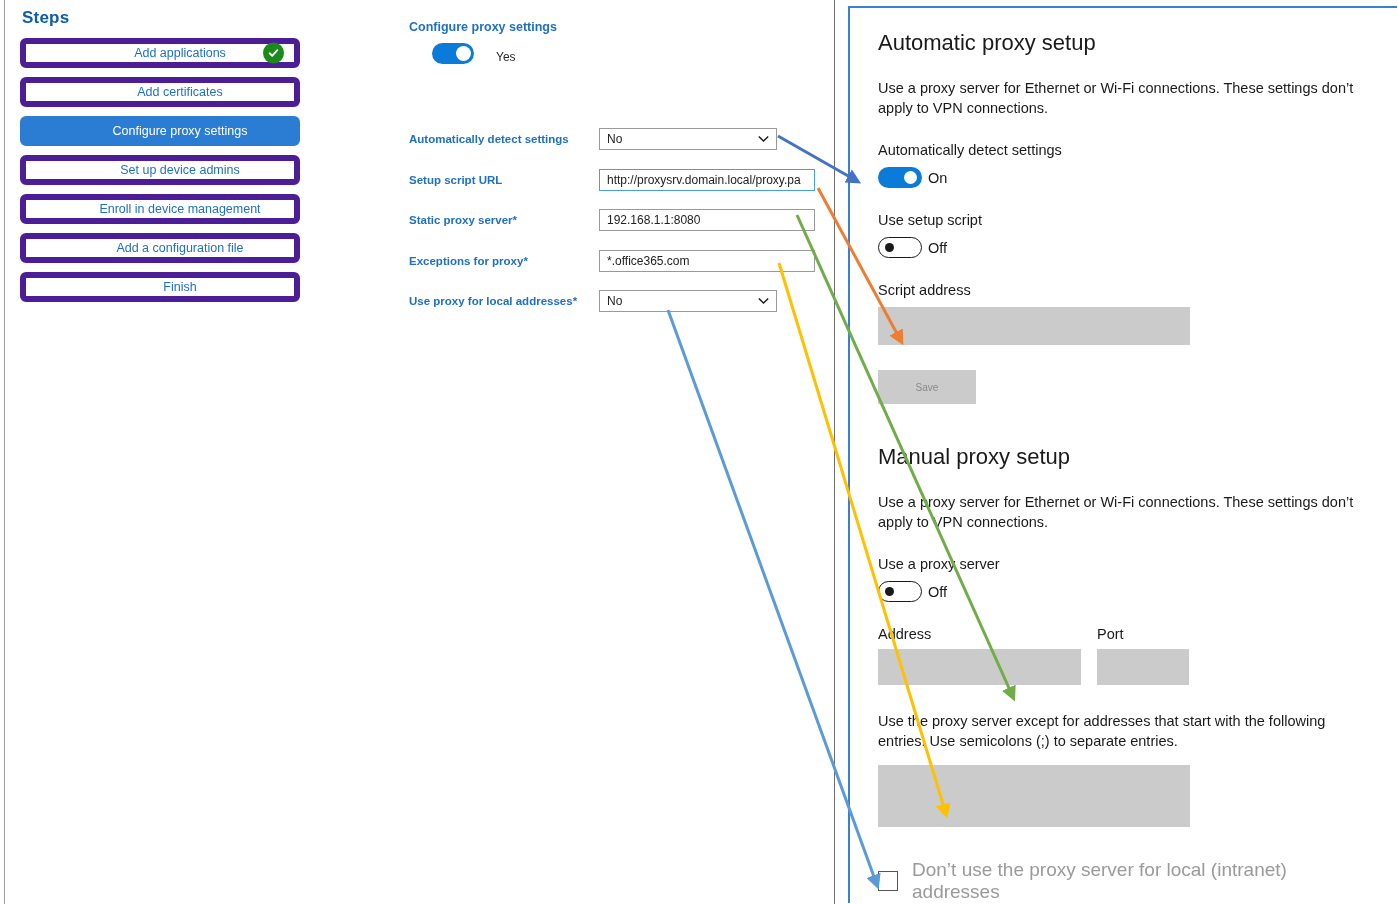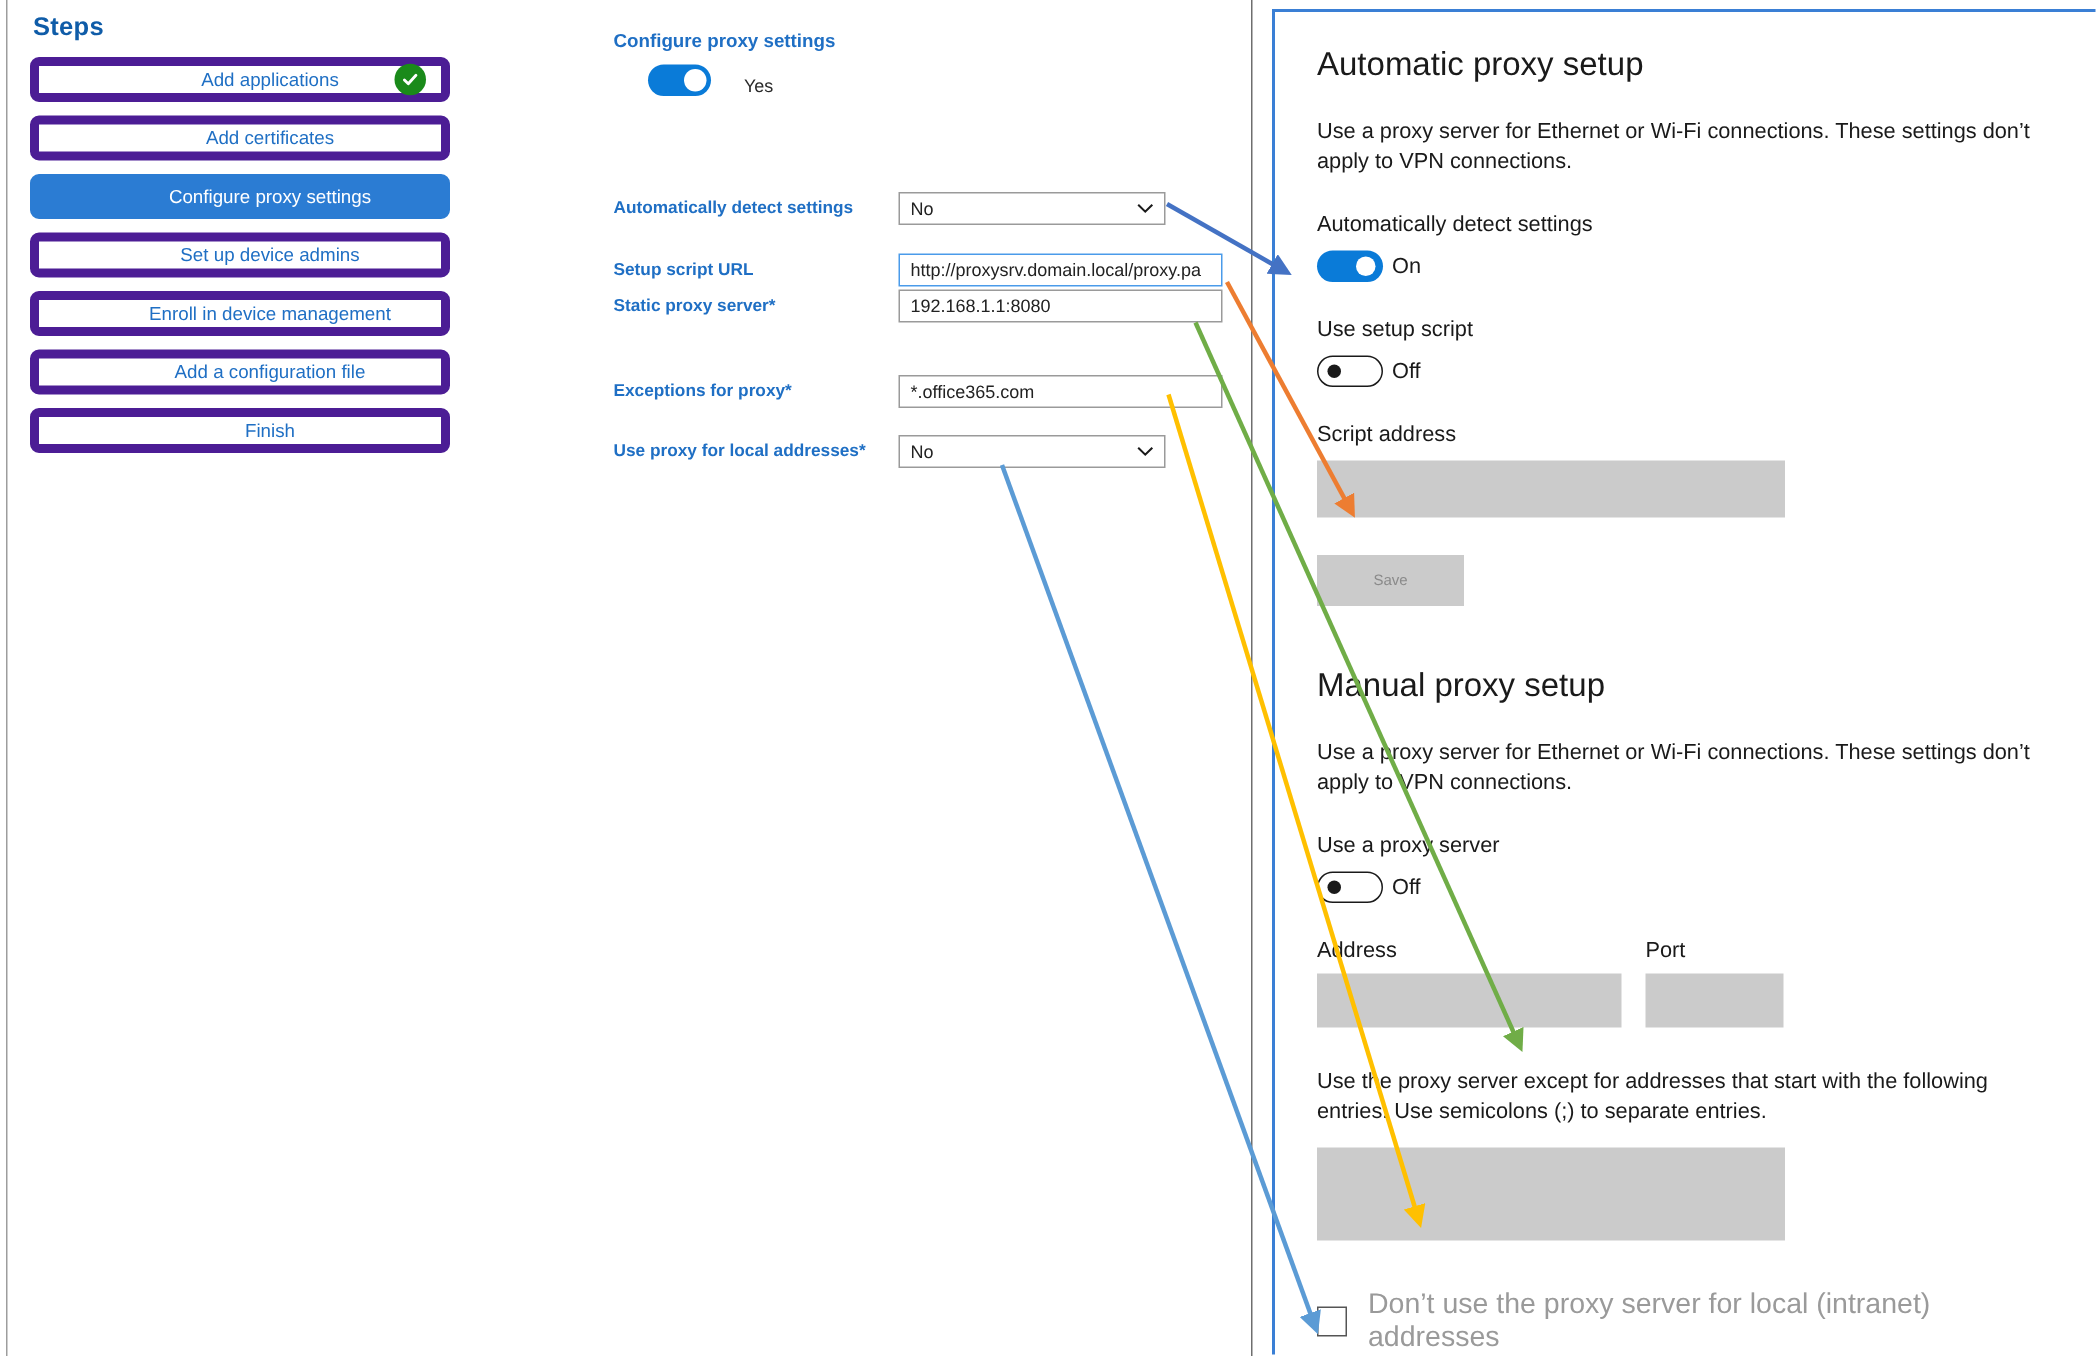--- a/index.html
+++ b/index.html
@@ -199,21 +199,21 @@
     </div>
   </div>
 
   <div class="row" style="top:169px;">
     <div class="lbl"><span>Setup script URL</span><span class="req"></span></div>
     <div class="ctl focused" style="width:216px;">
       <span>http://proxysrv.domain.local/proxy.pa</span>
     </div>
   </div>
 
-  <div class="row" style="top:193px;">
+  <div class="row" style="top:209px;">
     <div class="lbl"><span>Static proxy server</span><span class="req">*</span></div>
     <div class="ctl" style="width:216px;">
       <span>192.168.1.1:8080</span>
     </div>
   </div>
 
   <div class="row" style="top:250px;">
     <div class="lbl"><span>Exceptions for proxy</span><span class="req">*</span></div>
     <div class="ctl" style="width:216px;">
       <span>*.office365.com</span>

